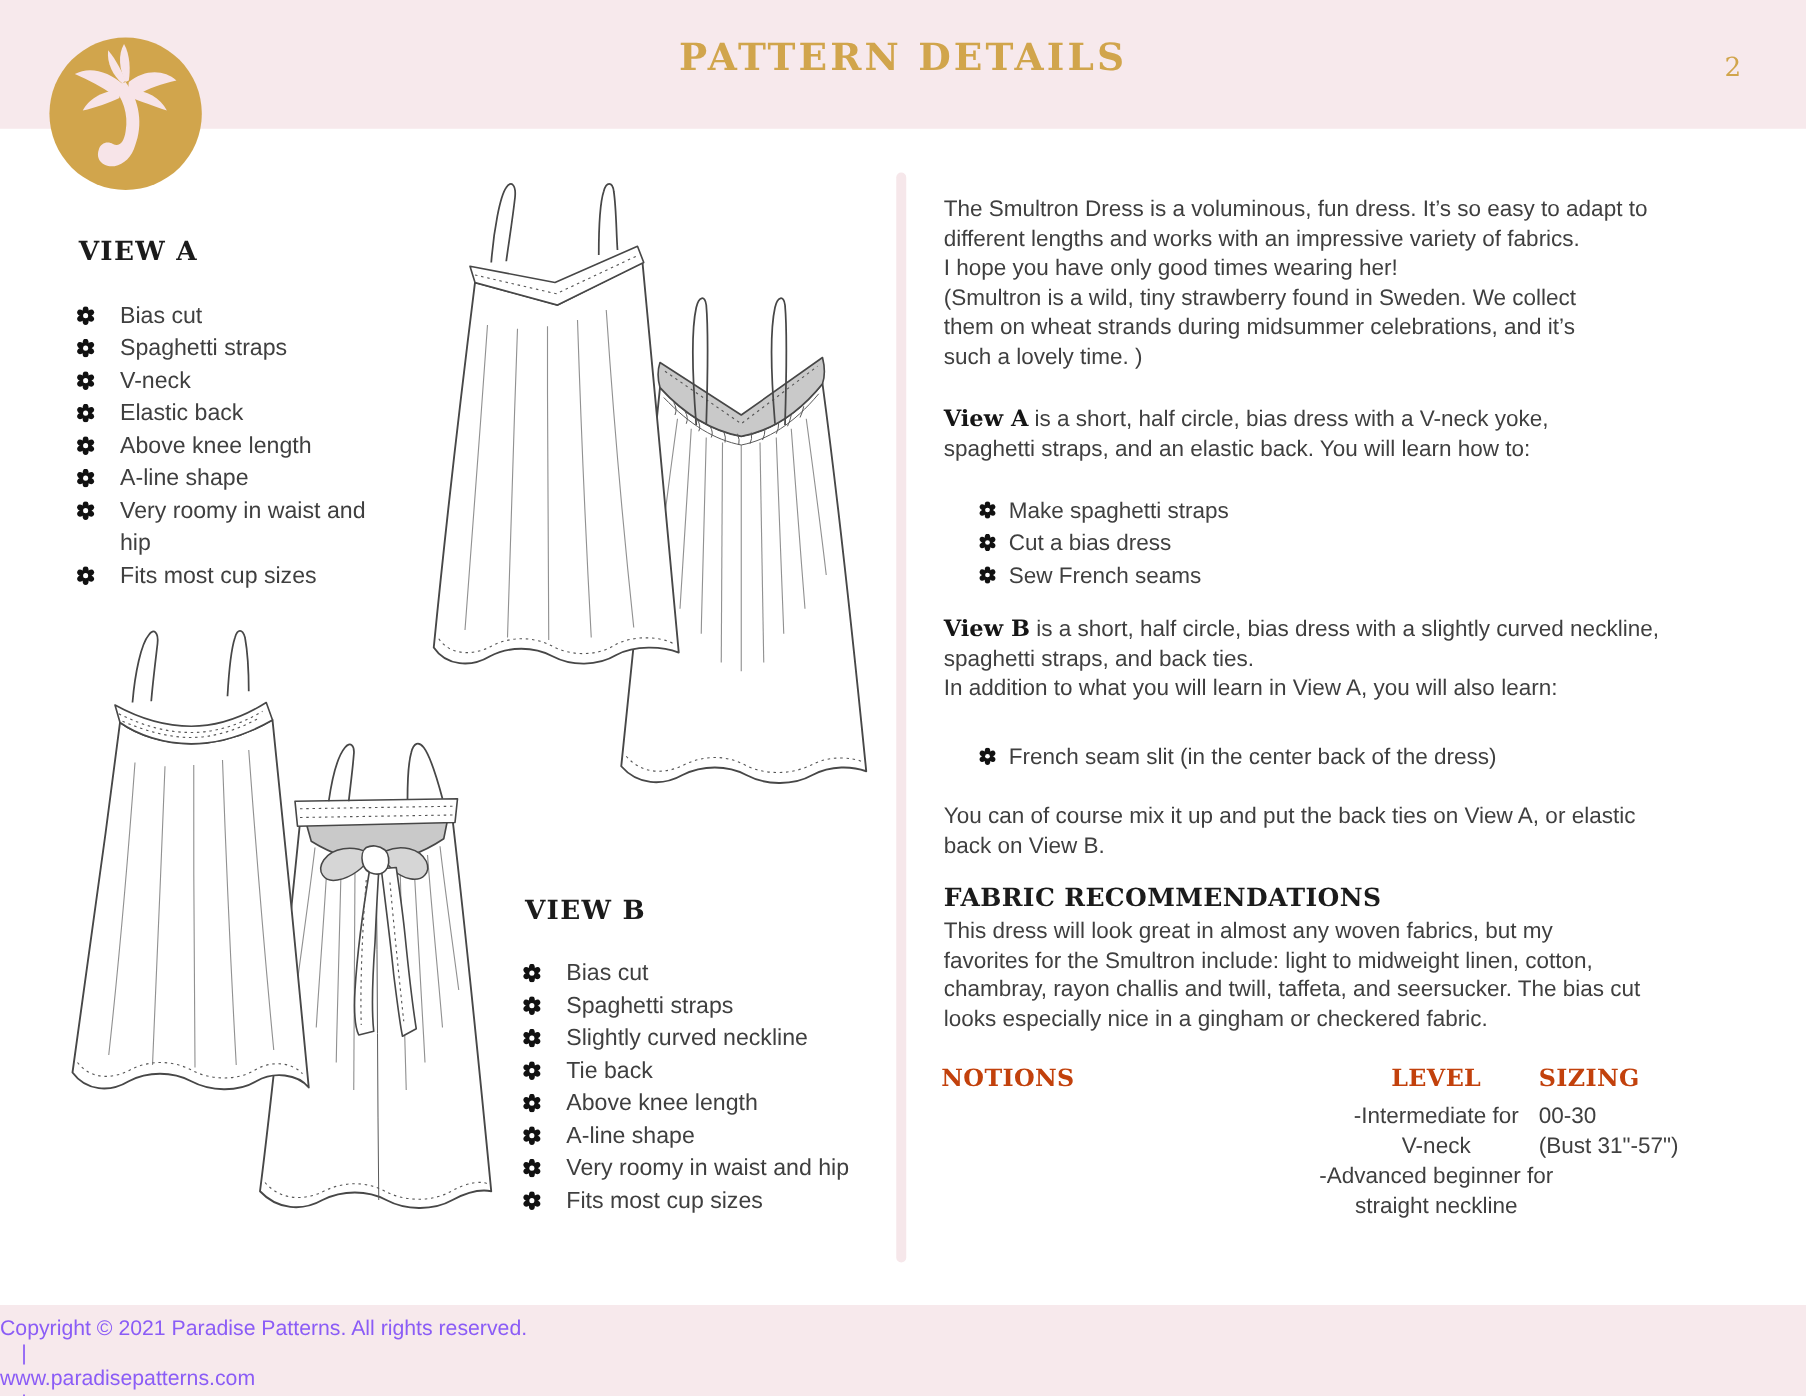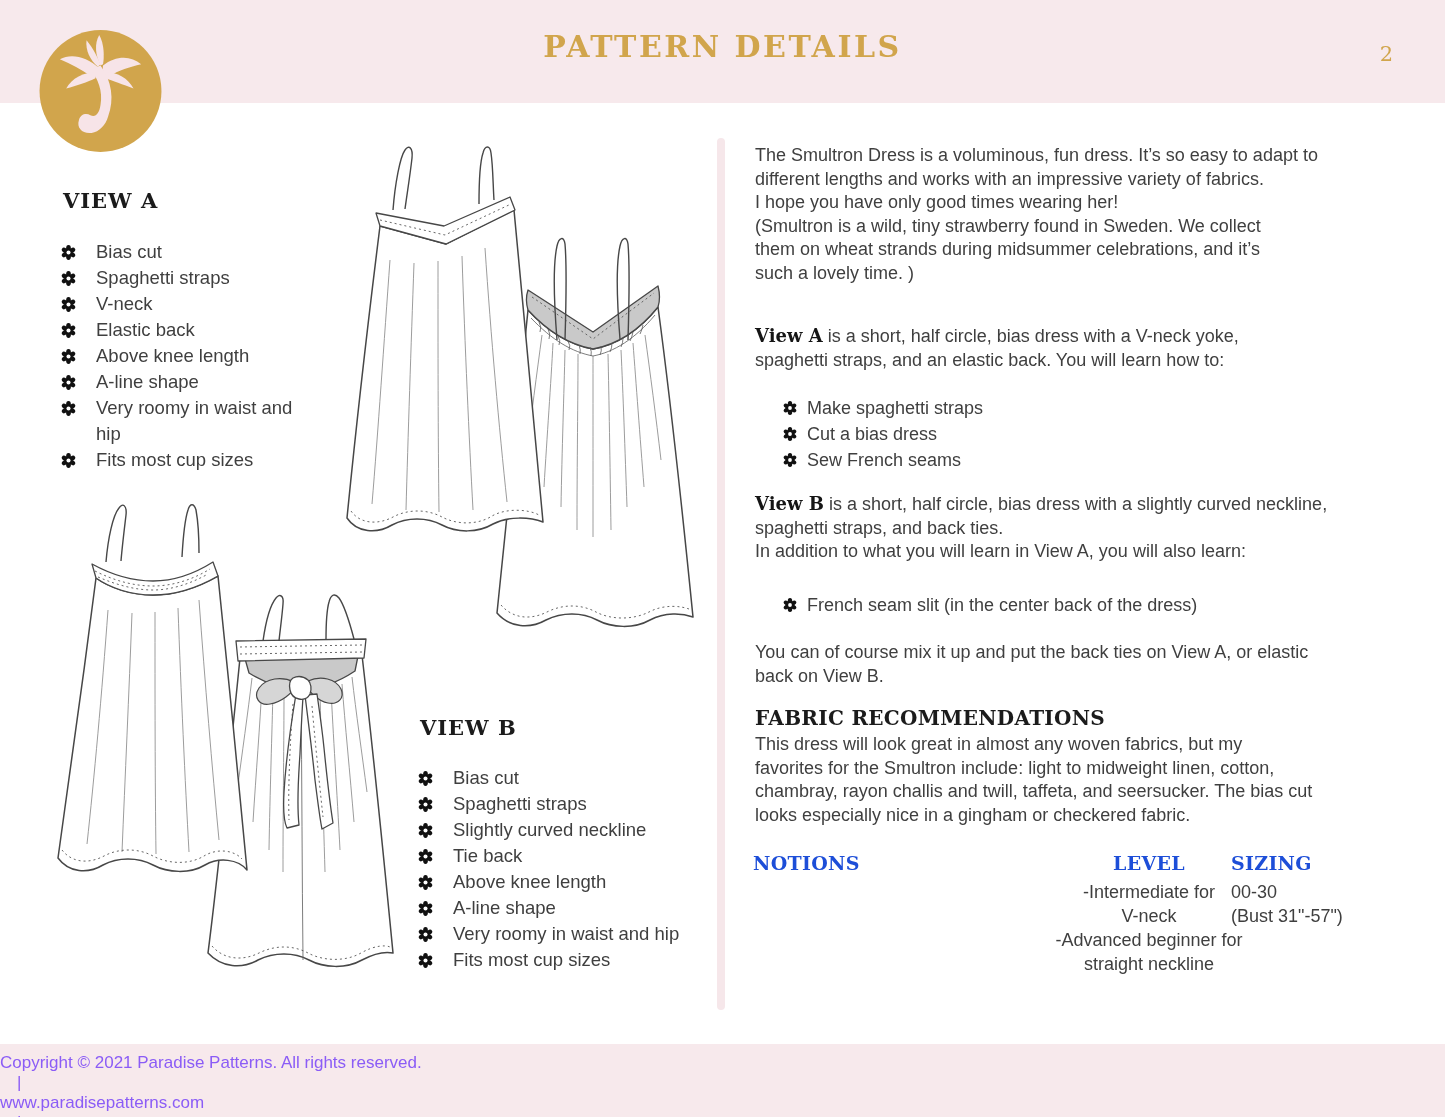--- a/index.html
+++ b/index.html
@@ -24,21 +24,21 @@
   .rtext{position:absolute;left:755px;font-size:18px;line-height:23.5px;
          white-space:pre;color:#3f3f3f;}
   .lead{font-family:"DejaVu Serif",serif;font-weight:700;color:#151515;}
   .rbullets{position:absolute;left:783px;font-size:18px;line-height:26px;color:#3f3f3f;}
   .rbullets .row{display:flex;align-items:flex-start;}
   .sec-head{position:absolute;left:755px;font-family:"DejaVu Serif",serif;font-weight:700;
             font-size:20px;letter-spacing:.3px;color:#1b1b1b;}
   .cols{position:absolute;left:753px;top:852px;width:670px;height:180px;}
   .col{position:absolute;top:0;}
   .chead{font-family:"DejaVu Serif",serif;font-weight:700;font-size:19px;
-         letter-spacing:.3px;color:#1d4ed8;}
+         letter-spacing:.3px;color:#c2410c;}
   .ctext{margin-top:6px;font-size:18px;line-height:24px;white-space:pre;}
   .col.notions{left:0;width:300px;}
   .col.level{left:290px;width:212px;text-align:center;}
   .col.sizing{left:478px;width:145px;text-align:left;}
   .divider{position:absolute;left:717px;top:138px;width:8px;height:872px;
            background:#f6e7ea;border-radius:4px;}
   .footer-text{position:absolute;top:1053px;left:0;right:0;display:flex;
                justify-content:center;font-size:17px;color:#8b5cf6;flex-direction:column;}
   .footer-text .sep{margin:0 17px;}
   .sketch{position:absolute;}
@@ -283,21 +283,21 @@
     <div class="row">
         <svg class="fbul">
           <use href="#flower"></use>
         </svg>
         <span class="ftext">Fits most cup sizes</span>
       </div>
   </div>
 
   <div class="divider"></div>
 
-  <div class="rtext" style="top:144px">The Smultron Dress is a voluminous, fun dress. It’s so easy to adapt to
+  <div class="rtext" style="top:156px">The Smultron Dress is a voluminous, fun dress. It’s so easy to adapt to
 different lengths and works with an impressive variety of fabrics.
 I hope you have only good times wearing her!
 (Smultron is a wild, tiny strawberry found in Sweden. We collect
 them on wheat strands during midsummer celebrations, and it’s
 such a lovely time. )</div>
 
   <div class="rtext" style="top:324px"><span class="lead">View A</span><span> is a short, half circle, bias dress with a V-neck yoke,
 spaghetti straps, and an elastic back. You will learn how to:</span></div>
 
   <div class="rbullets" style="top:395px">

